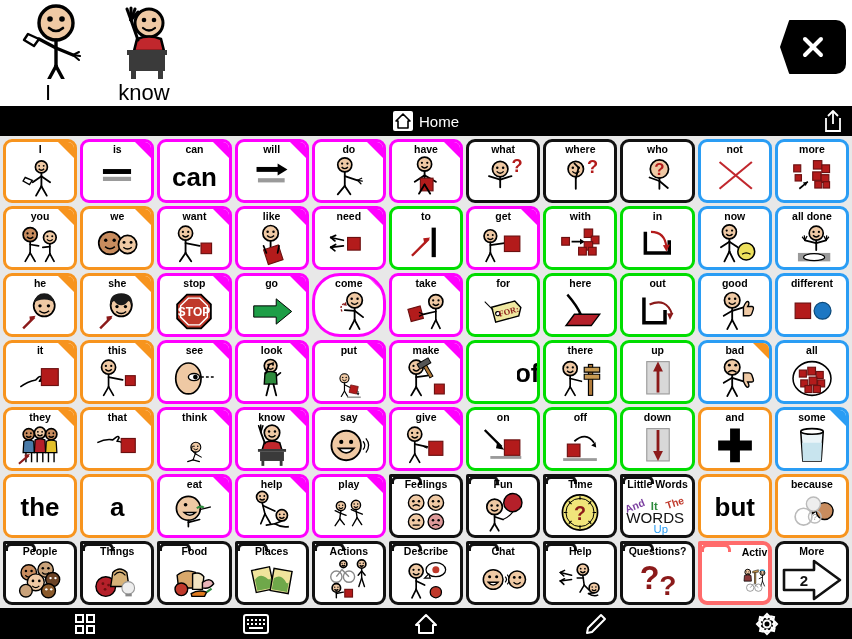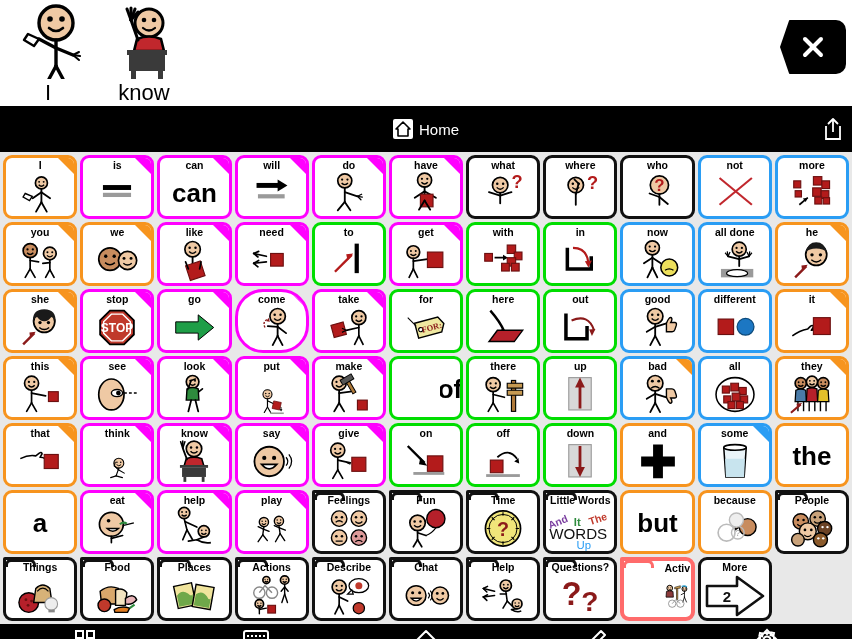--- a/index.html
+++ b/index.html
@@ -34,21 +34,21 @@
     background: #000;
     border-radius: 10px 10px 10px 10px;
     clip-path: polygon(14% 0, 100% 0, 100% 100%, 14% 100%, 0 50%);
     display: flex; align-items: center; justify-content: center;
     cursor: pointer;
   }
 
   
   #toolbar {
     position: relative;
-    width: 852px; height: 46px;
+    width: 852px; height: 30px;
     background: #000000;
     display: flex; align-items: center; justify-content: center;
   }
   #toolbar-center { display: flex; align-items: center; gap: 6px; }
   #home-label { color: #fff; font-size: 15px; }
   #share-btn {
     position: absolute; right: 8px; top: 50%; transform: translateY(-50%);
     cursor: pointer; display:flex; align-items:center;
   }
 
@@ -379,20 +379,37 @@
      <path d="M15 35 Q22 41 29 35" fill="none" stroke="#000" stroke-width="2"></path>
      <circle cx="47" cy="32" r="13" fill="#EFC9A4" stroke="#000" stroke-width="2.4"></circle>
      <circle cx="42" cy="29" r="2.1" fill="#000"></circle>
           <circle cx="52" cy="29" r="2.1" fill="#000"></circle>
      <path d="M41 36 Q47 41 53 36" fill="none" stroke="#000" stroke-width="1.9"></path>
         </svg>
       </div>
     </div>
     <div class="cell" style="border-color: rgb(255, 0, 255);">
       <div class="corner-tab" style="color: rgb(255, 0, 255);"></div>
+      <div class="cell-label">want</div>
+      <div class="cell-sym">
+        <svg width="64" height="64" viewBox="0 0 64 64">
+          <circle cx="20" cy="16" r="10" fill="#EFC9A4" stroke="#000" stroke-width="2.4"></circle>
+ <circle cx="16.2" cy="14.2" r="1.6" fill="#000"></circle>
+ <circle cx="23.8" cy="14.2" r="1.6" fill="#000"></circle>
+ <path d="M15.5 19 Q20 23.8 24.5 19" fill="none" stroke="#000" stroke-width="2"></path>
+          <line x1="20" y1="26" x2="20" y2="44" stroke="#000" stroke-width="2.6" stroke-linecap="round"></line>
+          <line x1="20" y1="30" x2="40" y2="34" stroke="#000" stroke-width="2.6" stroke-linecap="round"></line>
+          <line x1="20" y1="44" x2="12" y2="56" stroke="#000" stroke-width="2.6" stroke-linecap="round"></line>
+          <line x1="20" y1="44" x2="28" y2="56" stroke="#000" stroke-width="2.6" stroke-linecap="round"></line>
+          <rect x="42" y="30" width="15" height="15" fill="#B31B1B" stroke="#6b1010" stroke-width="1.6"></rect>
+        </svg>
+      </div>
+    </div>
+    <div class="cell" style="border-color: rgb(255, 0, 255);">
+      <div class="corner-tab" style="color: rgb(255, 0, 255);"></div>
       <div class="cell-label">like</div>
       <div class="cell-sym">
         <svg width="64" height="64" viewBox="0 0 64 64">
           <circle cx="30" cy="16" r="11" fill="#EFC9A4" stroke="#000" stroke-width="2.4"></circle>
  <circle cx="25.82" cy="14.02" r="1.76" fill="#000"></circle>
  <circle cx="34.18" cy="14.02" r="1.76" fill="#000"></circle>
  <path d="M25.05 19.3 Q30 24.58 34.95 19.3" fill="none" stroke="#000" stroke-width="2"></path>
           <line x1="30" y1="27" x2="30" y2="38" stroke="#000" stroke-width="2.6" stroke-linecap="round"></line>
      <g transform="rotate(-18 32 44)">
             <rect x="22" y="36" width="22" height="22" fill="#B31B1B" stroke="#6b1010" stroke-width="1.6"></rect>

